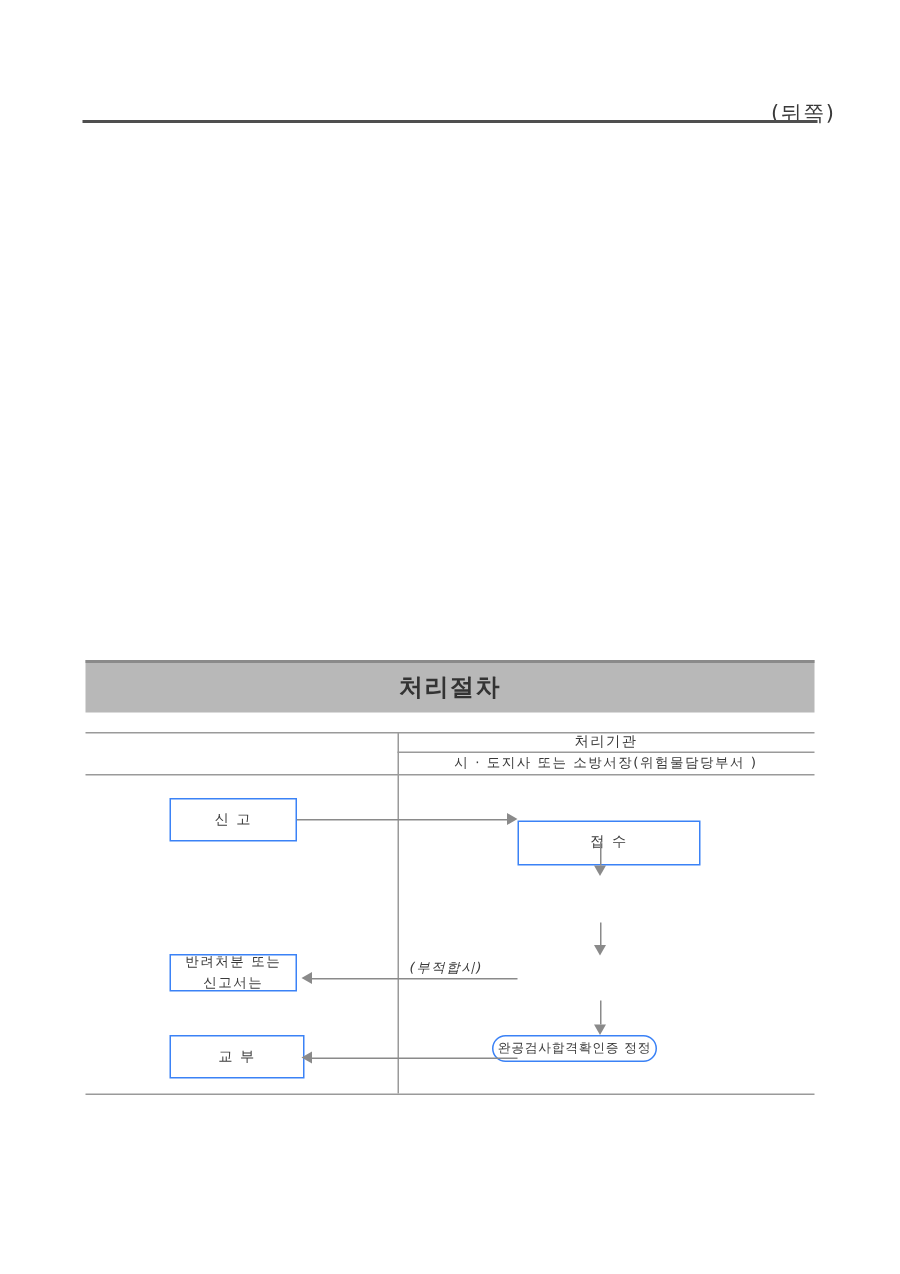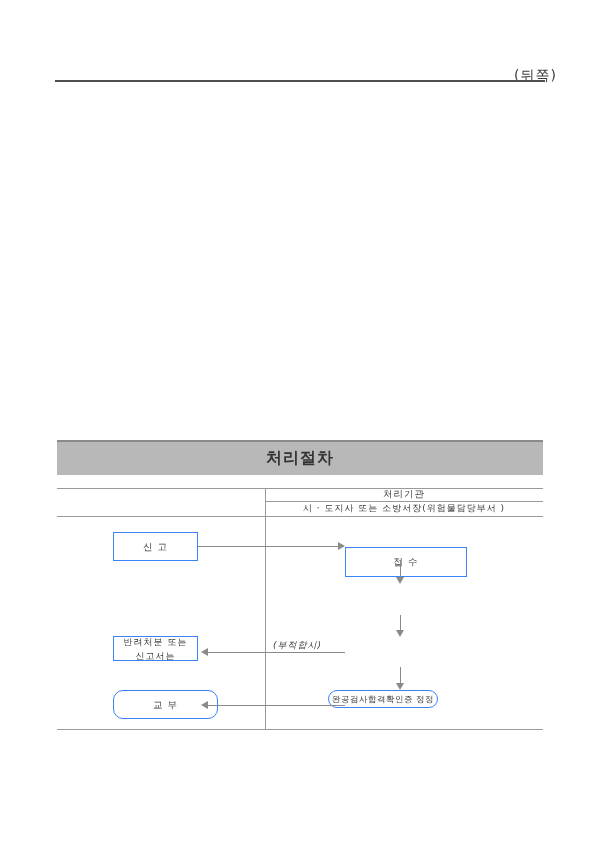--- a/index.html
+++ b/index.html
@@ -69,21 +69,21 @@
     align-items: center; justify-content: center;
     font-size: 9.5px; letter-spacing: 1px; color: #3a3a3a;
     text-align: center; white-space: nowrap; line-height: 14px;
   }
   .box-report   { left: 113px; top: 532px; width: 85px;  height: 29px; }
   .box-receipt  { left: 345px; top: 547px; width: 122px; height: 30px; }
   .box-review   { left: 345px; top: 584px; width: 110px; height: 31px; font-size: 9px; }
   .box-draft    { left: 345px; top: 637px; width: 110px; height: 30px; }
   .box-cert     { left: 328px; top: 690px; width: 110px; height: 18px; font-size: 8.5px; letter-spacing: 0.5px; border-radius: 10px; }
   .box-reject   { left: 113px; top: 636px; width: 85px;  height: 25px; font-size: 9px; }
-  .box-issue    { left: 113px; top: 690px; width: 105px;  height: 29px; border-radius: 10px; }
+  .box-issue    { left: 113px; top: 690px; width: 90px;  height: 29px; }
 
   
   .aline-h { position: absolute; height: 1px; background: #8a8a8a; }
   .aline-v { position: absolute; width: 1px;  background: #8a8a8a; }
   .ahead { position: absolute; width: 0; height: 0; }
   .ahead-right { border-top: 4px solid transparent; border-bottom: 4px solid transparent; border-left: 7px solid #8a8a8a; }
   .ahead-left  { border-top: 4px solid transparent; border-bottom: 4px solid transparent; border-right: 7px solid #8a8a8a; }
   .ahead-down  { border-left: 4px solid transparent; border-right: 4px solid transparent; border-top: 7px solid #8a8a8a; }
 
   .a-report-line { left: 198px; top: 546px; width: 140px; }

